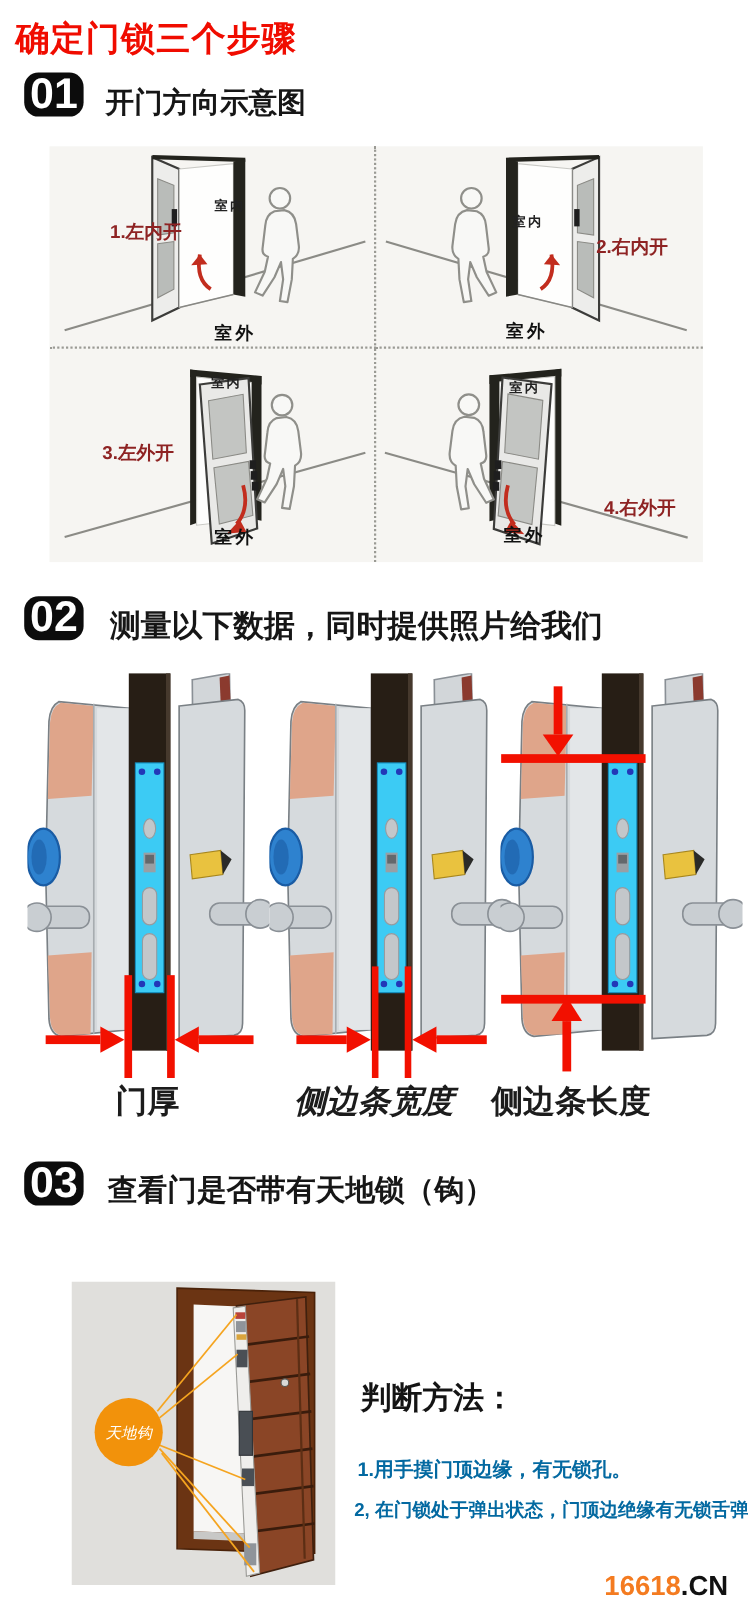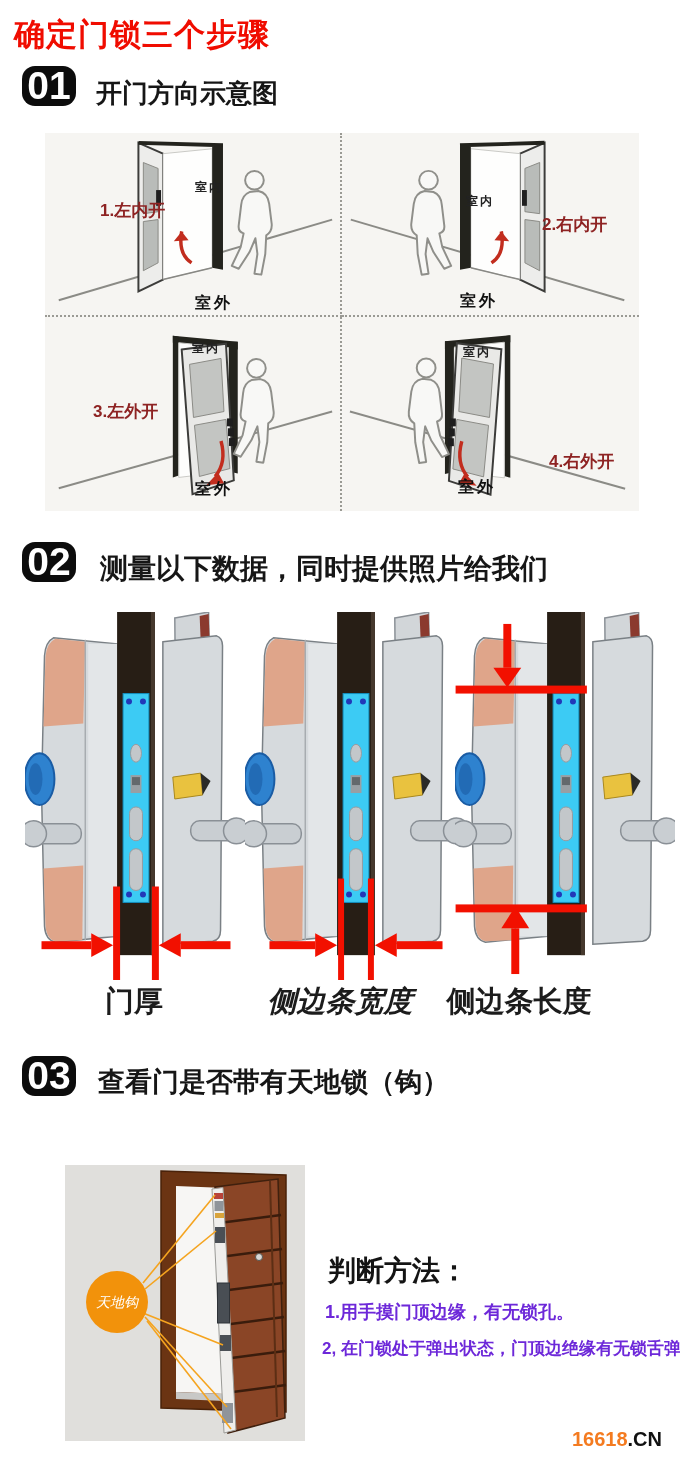--- a/index.html
+++ b/index.html
@@ -34,22 +34,22 @@
   .out-label{position:absolute;font-size:16px;font-weight:900;color:#111;letter-spacing:3px;white-space:nowrap;}
   
   .lock-fig{width:220px;height:368px;}
   .measure-label{
     position:absolute;top:982px;font-size:29px;font-weight:800;color:#1c1c1c;
     white-space:nowrap;transform:translateX(-50%);
   }
   
   .door-box{left:65px;top:1165px;width:240px;height:276px;}
   .method-title{left:328px;top:1252px;font-size:28px;font-weight:900;color:#141414;text-align:center;}
-  .method-point{font-weight:700;color:#6d28d9;white-space:nowrap;}
-  .brand{right:18px;top:1428px;font-size:20px;font-weight:900;white-space:nowrap;}
+  .method-point{font-weight:700;color:#0369a1;white-space:nowrap;margin-top:24px;}
+  .brand{right:18px;top:1428px;font-size:25px;font-weight:900;white-space:nowrap;}
   .brand .num{color:#f47b20;}
   .brand .suf{color:#111111;}
 </style>
 </head>
 <body>
 
 <svg width="0" height="0" style="position:absolute" aria-hidden="true">
   <defs>
 
     <g id="person-sym">

